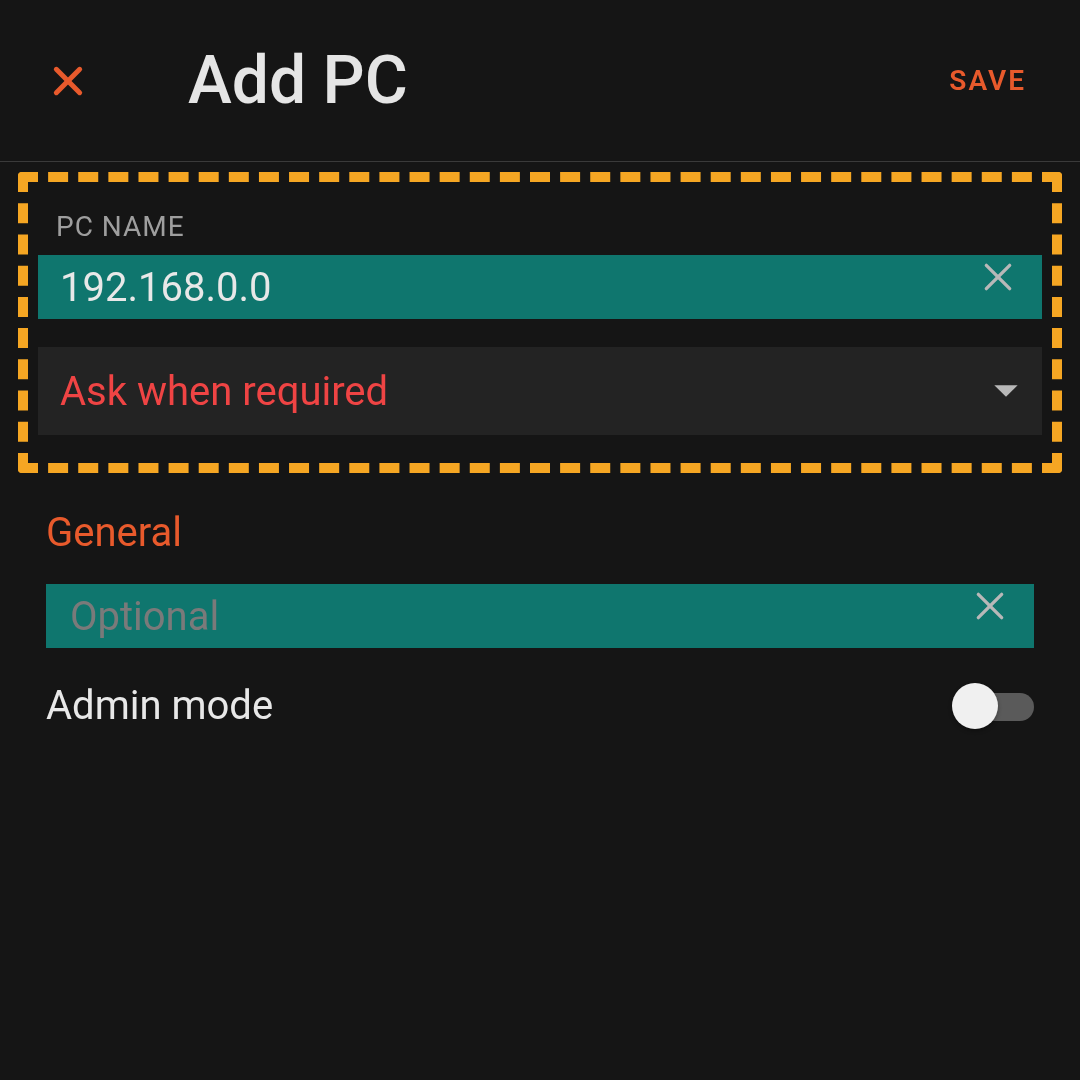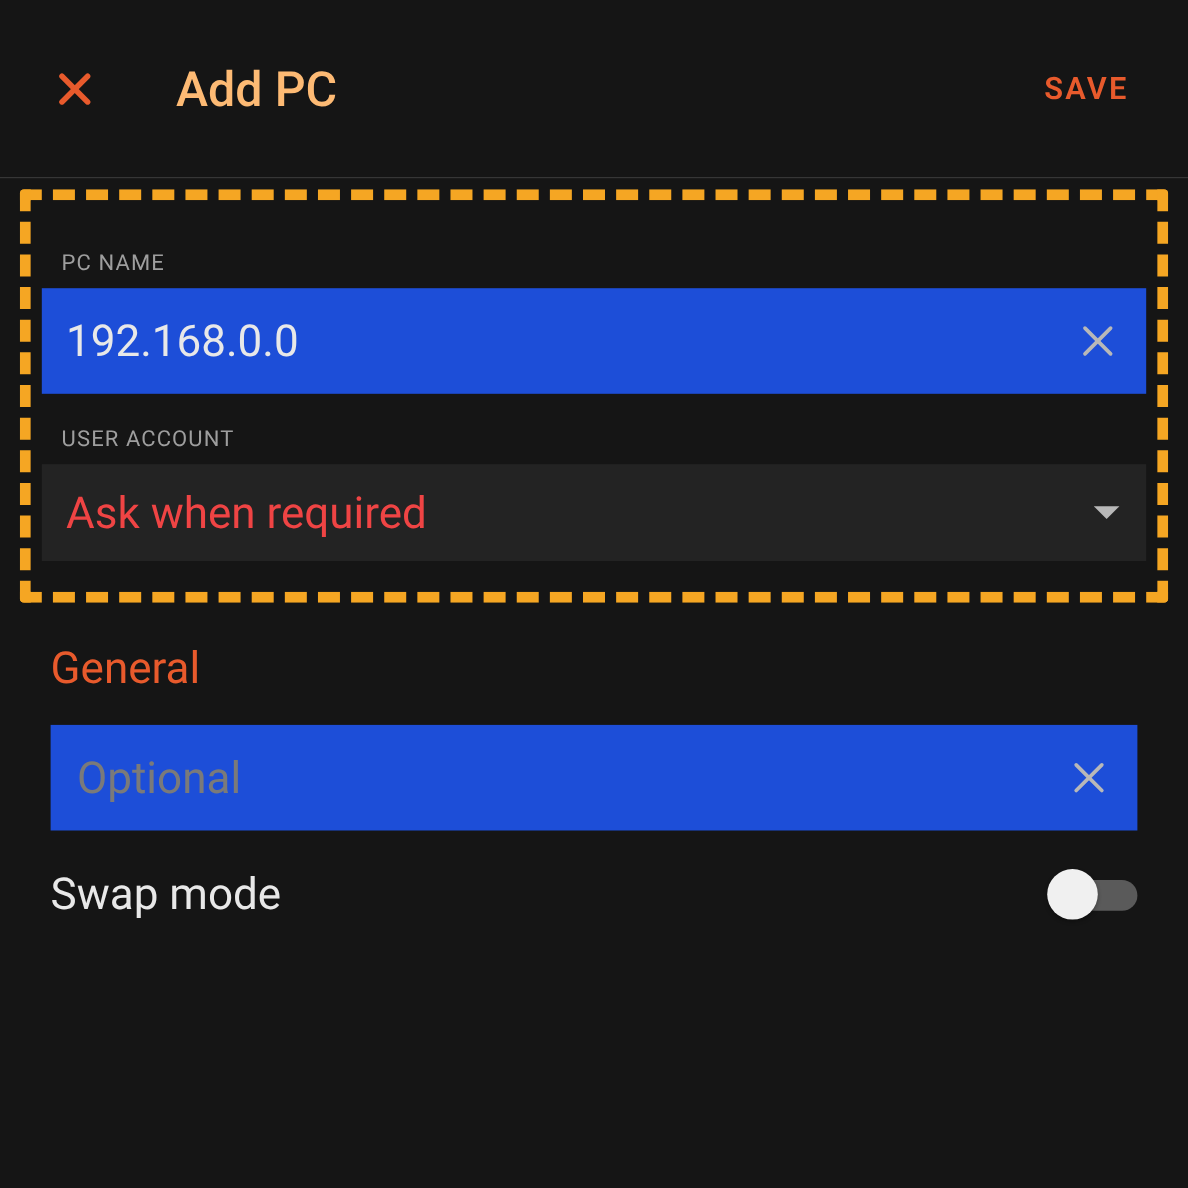--- a/index.html
+++ b/index.html
@@ -28,24 +28,24 @@
       display: flex;
       align-items: center;
       justify-content: center;
       cursor: pointer;
     }
     .close-btn svg {
       width: 40px;
       height: 40px;
     }
     .header-title {
-      font-size: 44px;
+      font-size: 66px;
       font-weight: 500;
-      color: #fdba74;
-      margin-left: 68px;
+      color: #e5e5e5;
+      margin-left: 96px;
       flex: 1;
     }
     .save-btn {
       font-size: 28px;
       font-weight: 600;
       color: #e85a2c;
       letter-spacing: 2px;
       cursor: pointer;
       padding-right: 10px;
     }
@@ -58,32 +58,30 @@
       border: 10px dashed #f5a623;
       border-radius: 4px;
     }
     .field-group {
       margin-bottom: 28px;
     }
     .field-group:last-child {
       margin-bottom: 0;
     }
     .field-label {
-      font-size: 20px;
+      font-size: 28px;
       font-weight: 400;
       color: #9e9e9e;
       letter-spacing: 1px;
       padding: 0 18px 12px 18px;
-      margin-top: 16px;
     }
     .field-input-wrap {
-      background: #1d4ed8;
-      height: 96px;
-      display: flex;
-      align-items: center;
+      background: #0f766e;
+      height: 64px;
+      display: flex;
       padding: 0 22px;
     }
     .field-input {
       flex: 1;
       background: transparent;
       border: none;
       outline: none;
       color: #e8e8e8;
       font-size: 40px;
     }
@@ -202,21 +200,20 @@
         <div class="clear-btn">
           <svg viewBox="0 0 24 24" fill="none" stroke-width="2" stroke-linecap="round">
             <line x1="5" y1="5" x2="19" y2="19"></line>
             <line x1="19" y1="5" x2="5" y2="19"></line>
           </svg>
         </div>
       </div>
     </div>
 
     <div class="field-group">
-      <div class="field-label">USER ACCOUNT</div>
       <div class="dropdown-wrap">
         <div class="dropdown-value">Ask when required</div>
         <div class="dropdown-caret">
           <svg viewBox="0 0 24 14">
               <path d="M2 2 L12 12 L22 2 Z"></path>
             </svg>
         </div>
       </div>
     </div>
   </div>
@@ -229,21 +226,21 @@
       <div class="clear-btn">
         <svg viewBox="0 0 24 24" fill="none" stroke-width="2" stroke-linecap="round">
           <line x1="5" y1="5" x2="19" y2="19"></line>
           <line x1="19" y1="5" x2="5" y2="19"></line>
         </svg>
       </div>
     </div>
   </div>
 
   <div class="toggle-row">
-    <div class="toggle-label">Swap mode</div>
+    <div class="toggle-label">Admin mode</div>
     <div class="toggle">
       <div class="toggle-track"></div>
       <div class="toggle-thumb"></div>
     </div>
   </div>
 
 
 </div>
 
 </body></html>

